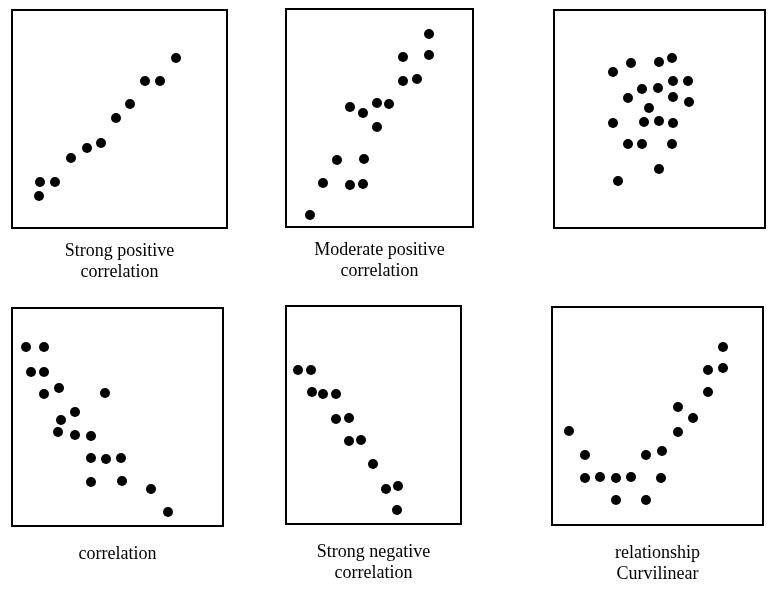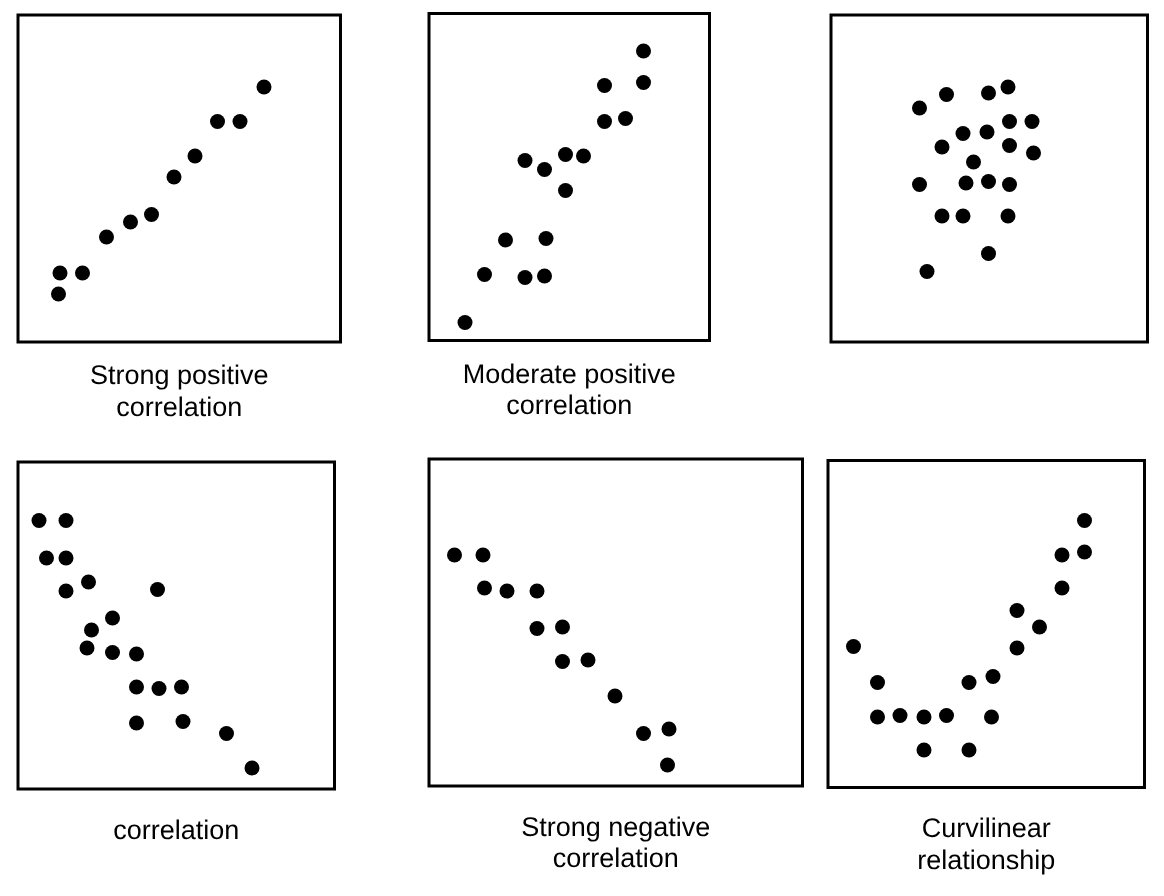--- a/index.html
+++ b/index.html
@@ -7,27 +7,28 @@
     padding: 0;
     background: #ffffff;
     font-family: "Liberation Sans", sans-serif;
   }
   .canvas {
     position: relative;
     width: 776px;
     height: 597px;
     background: #ffffff;
     overflow: hidden;
+    font-family: Liberation Serif, serif;
   }
   .panel { position: absolute; }
   .p0 { left: 11px;  top: 9px;   width: 217px; }
   .p1 { left: 285px; top: 8px;   width: 189px; }
   .p2 { left: 553px; top: 9px;   width: 213px; }
   .p3 { left: 11px;  top: 307px; width: 213px; }
-  .p4 { left: 285px; top: 305px; width: 251px; }
+  .p4 { left: 285px; top: 305px; width: 177px; }
   .p5 { left: 551px; top: 306px; width: 213px; }
   .plot-box {
     position: relative;
     box-sizing: border-box;
     width: 100%;
     height: 220px;
     border: 2px solid #000000;
     background: #ffffff;
   }
   .dot {
@@ -189,18 +190,18 @@
         <span class="dot" style="left: 15.5%; top: 68.2%; width: 10px; height: 10px; background: rgb(0, 0, 0);"></span>
         <span class="dot" style="left: 51.6%; top: 78.6%; width: 10px; height: 10px; background: rgb(0, 0, 0);"></span>
         <span class="dot" style="left: 37.1%; top: 78.2%; width: 10px; height: 10px; background: rgb(0, 0, 0);"></span>
         <span class="dot" style="left: 30%; top: 78.6%; width: 10px; height: 10px; background: rgb(0, 0, 0);"></span>
         <span class="dot" style="left: 22.5%; top: 78.2%; width: 10px; height: 10px; background: rgb(0, 0, 0);"></span>
         <span class="dot" style="left: 15.5%; top: 78.6%; width: 10px; height: 10px; background: rgb(0, 0, 0);"></span>
         <span class="dot" style="left: 44.6%; top: 89.1%; width: 10px; height: 10px; background: rgb(0, 0, 0);"></span>
         <span class="dot" style="left: 30%; top: 89.1%; width: 10px; height: 10px; background: rgb(0, 0, 0);"></span>
       </div>
     <div class="caption">
+      <span class="caption-line">relationship</span>
       <span class="caption-line">Curvilinear</span>
-      <span class="caption-line">relationship</span>
     </div>
   </div>
 
 </div>
 
 </body></html>

